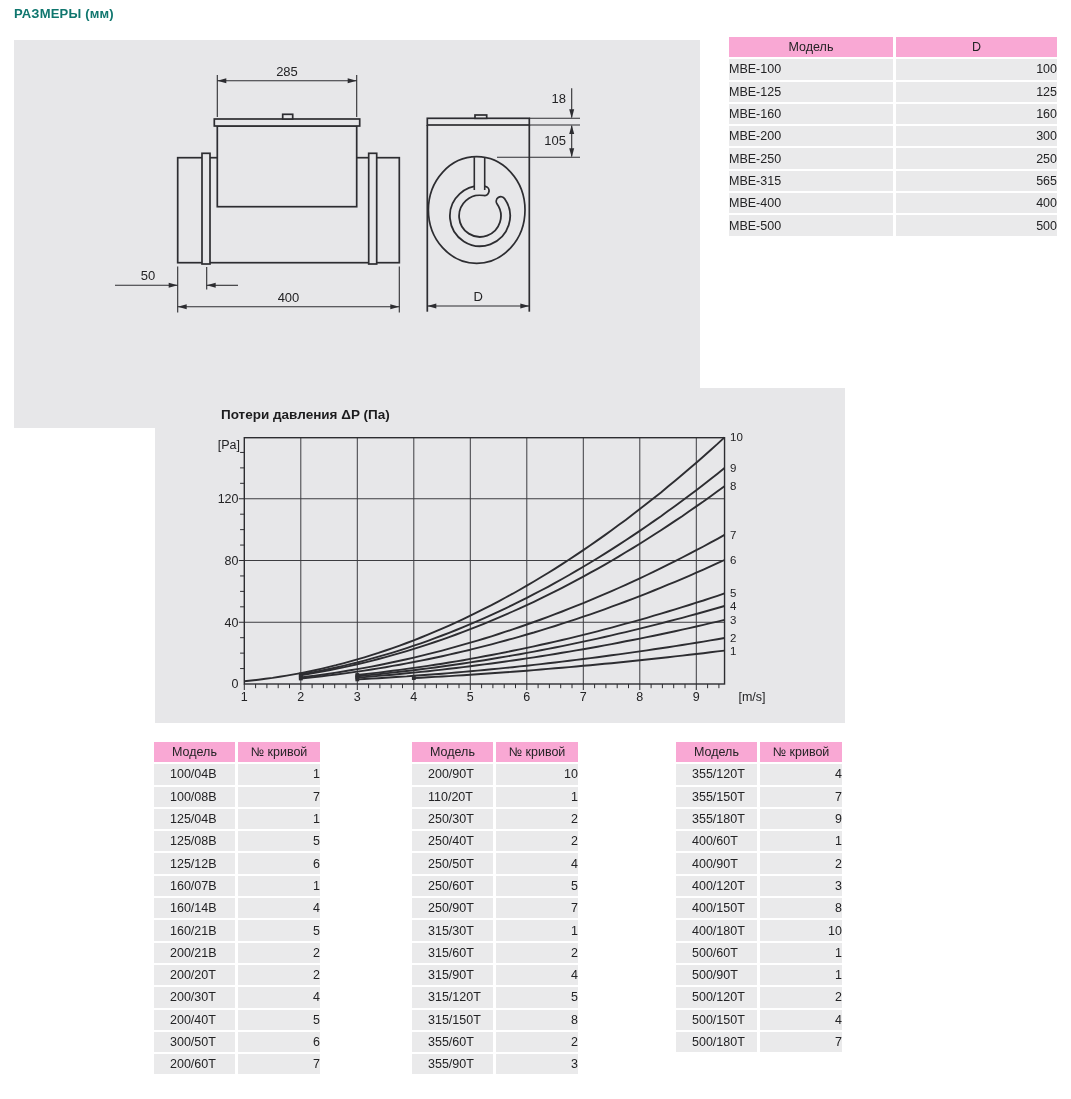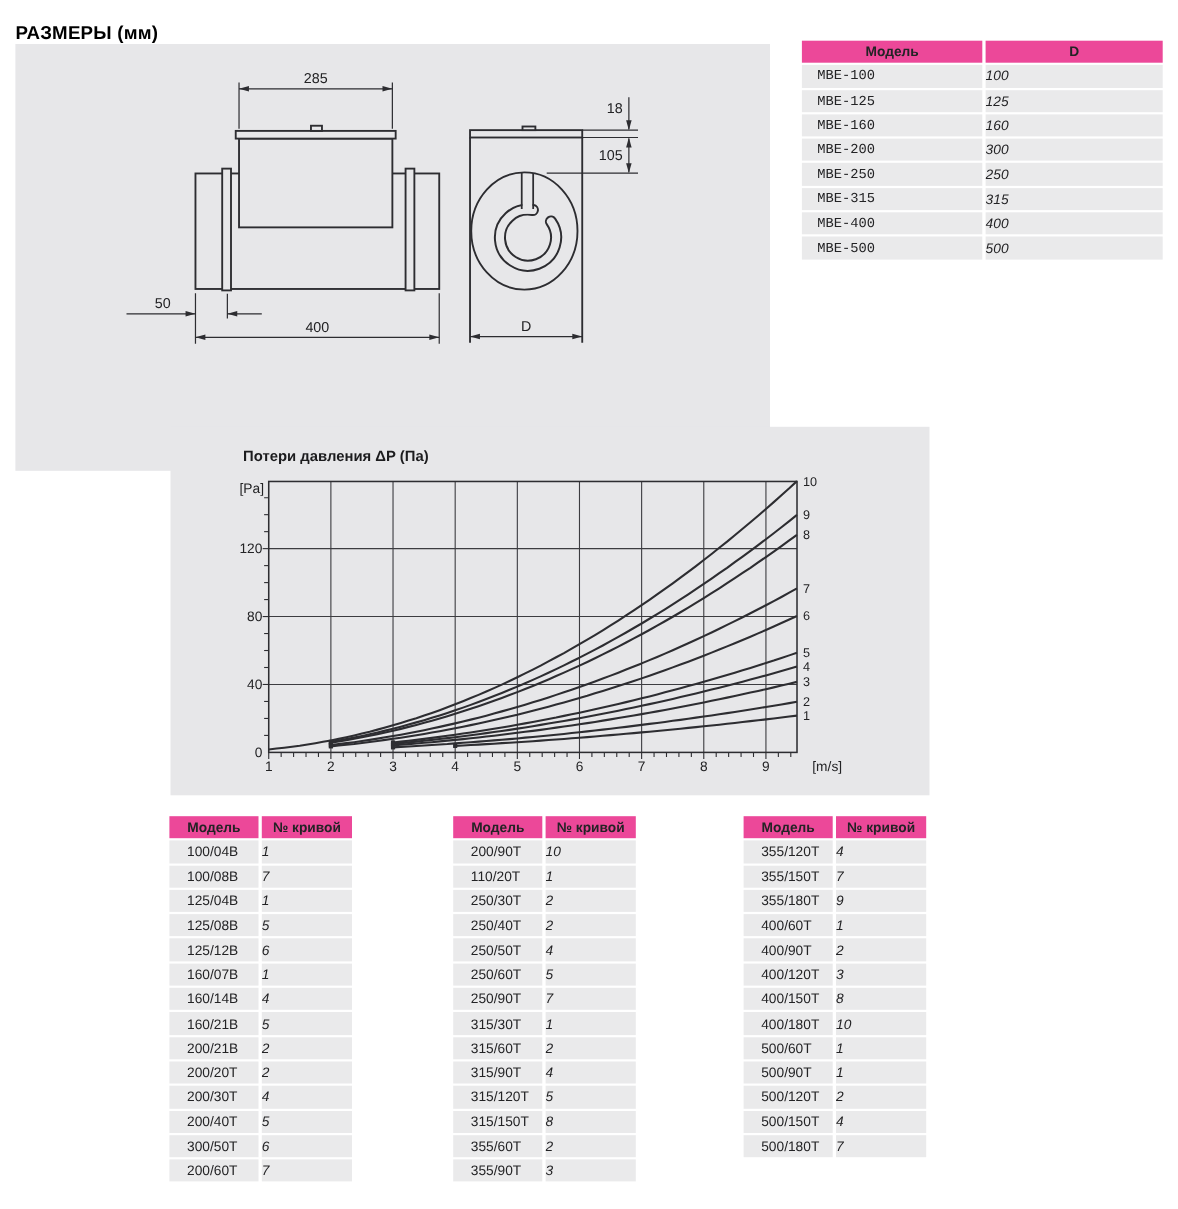--- a/index.html
+++ b/index.html
@@ -1,19 +1,19 @@
 <!DOCTYPE html>
 <html><head>
 <meta charset="utf-8">
 <style>
   * { margin:0; padding:0; box-sizing:border-box; }
   html,body { background:#ffffff; }
   body { font-family:"Liberation Sans", sans-serif; color:#232325; }
   .page { position:relative; width:1071px; height:1099px; background:#ffffff; overflow:hidden; }
-  .page-title { position:absolute; left:14px; top:20px; font-size:17px; font-weight:bold; letter-spacing:0.2px; color:#000000; }
+  .page-title { position:absolute; left:14px; top:6px; font-size:13px; font-weight:bold; letter-spacing:0.2px; color:#0f766e; }
 
   .panel { position:absolute; background:#e7e7e9; }
   .drawing-panel { left:14px; top:40px; width:686px; height:388px; }
   .chart-panel   { left:155px; top:388px; width:690px; height:335px; }
   .chart-title { position:absolute; left:66px; top:19px; font-size:13.5px; font-weight:bold; color:#1c1c1e; }
   .chart-panel svg, .drawing-panel svg { position:absolute; left:0; top:0; }
 
   
   .ofill { stroke:#2d2d31; stroke-width:1.7; fill:#e7e7e9; }
   .oline { stroke:#2d2d31; stroke-width:1.7; fill:none; }
@@ -25,28 +25,28 @@
   .grid  { stroke:#3c3c40; stroke-width:1; fill:none; }
   .frame { stroke:#2d2d31; stroke-width:1.4; fill:none; }
   .tick  { stroke:#2d2d31; stroke-width:1; fill:none; }
   .curve { stroke:#2d2d31; stroke-width:1.9; fill:none; stroke-linejoin:round; }
   .ctxt  { font-family:"Liberation Sans",sans-serif; font-size:12.5px; fill:#232325; }
   .cnum  { font-family:"Liberation Sans",sans-serif; font-size:11.5px; fill:#232325; }
 
   
   table { border-collapse:separate; border-spacing:3px 2px; table-layout:fixed; }
   th, td { font-size:12.5px; height:20.3px; padding:0; overflow:hidden; white-space:nowrap; }
-  th { background:#ec4899; font-weight:bold; text-align:center; color:#232325; }
+  th { background:#f9a8d4; font-weight:normal; text-align:center; color:#232325; }
   td { background:#eaeaeb; }
   td.c-model { text-align:left; padding-left:16px; }
-  td.c-num, td.c-center { text-align:left;font-style:italic; }
+  td.c-num, td.c-center { text-align:right; }
 
   .dim-table { position:absolute; left:726px; top:35px; width:334px; }
   .dim-table th:first-child, .dim-table td:first-child { width:164px; }
-  .dim-table td.c-model { padding-left:14px;font-family:Liberation Mono, monospace; }
+  .dim-table td.c-model { padding-left:0; }
 
   .curve-table { position:absolute; top:740px; width:172px; }
   .curve-table th:first-child, .curve-table td:first-child { width:81px; }
   .ct-1 { left:151px; } .ct-2 { left:409px; } .ct-3 { left:673px; }
 </style>
 </head>
 <body>
 
 <div class="page">
 
@@ -139,21 +139,21 @@
         <tr>
           <td class="c-model">МВЕ-200</td>
           <td class="c-num">300</td>
         </tr>
         <tr>
           <td class="c-model">МВЕ-250</td>
           <td class="c-num">250</td>
         </tr>
         <tr>
           <td class="c-model">МВЕ-315</td>
-          <td class="c-num">315</td>
+          <td class="c-num">565</td>
         </tr>
         <tr>
           <td class="c-model">МВЕ-400</td>
           <td class="c-num">400</td>
         </tr>
         <tr>
           <td class="c-model">МВЕ-500</td>
           <td class="c-num">500</td>
         </tr>
       </tbody>

